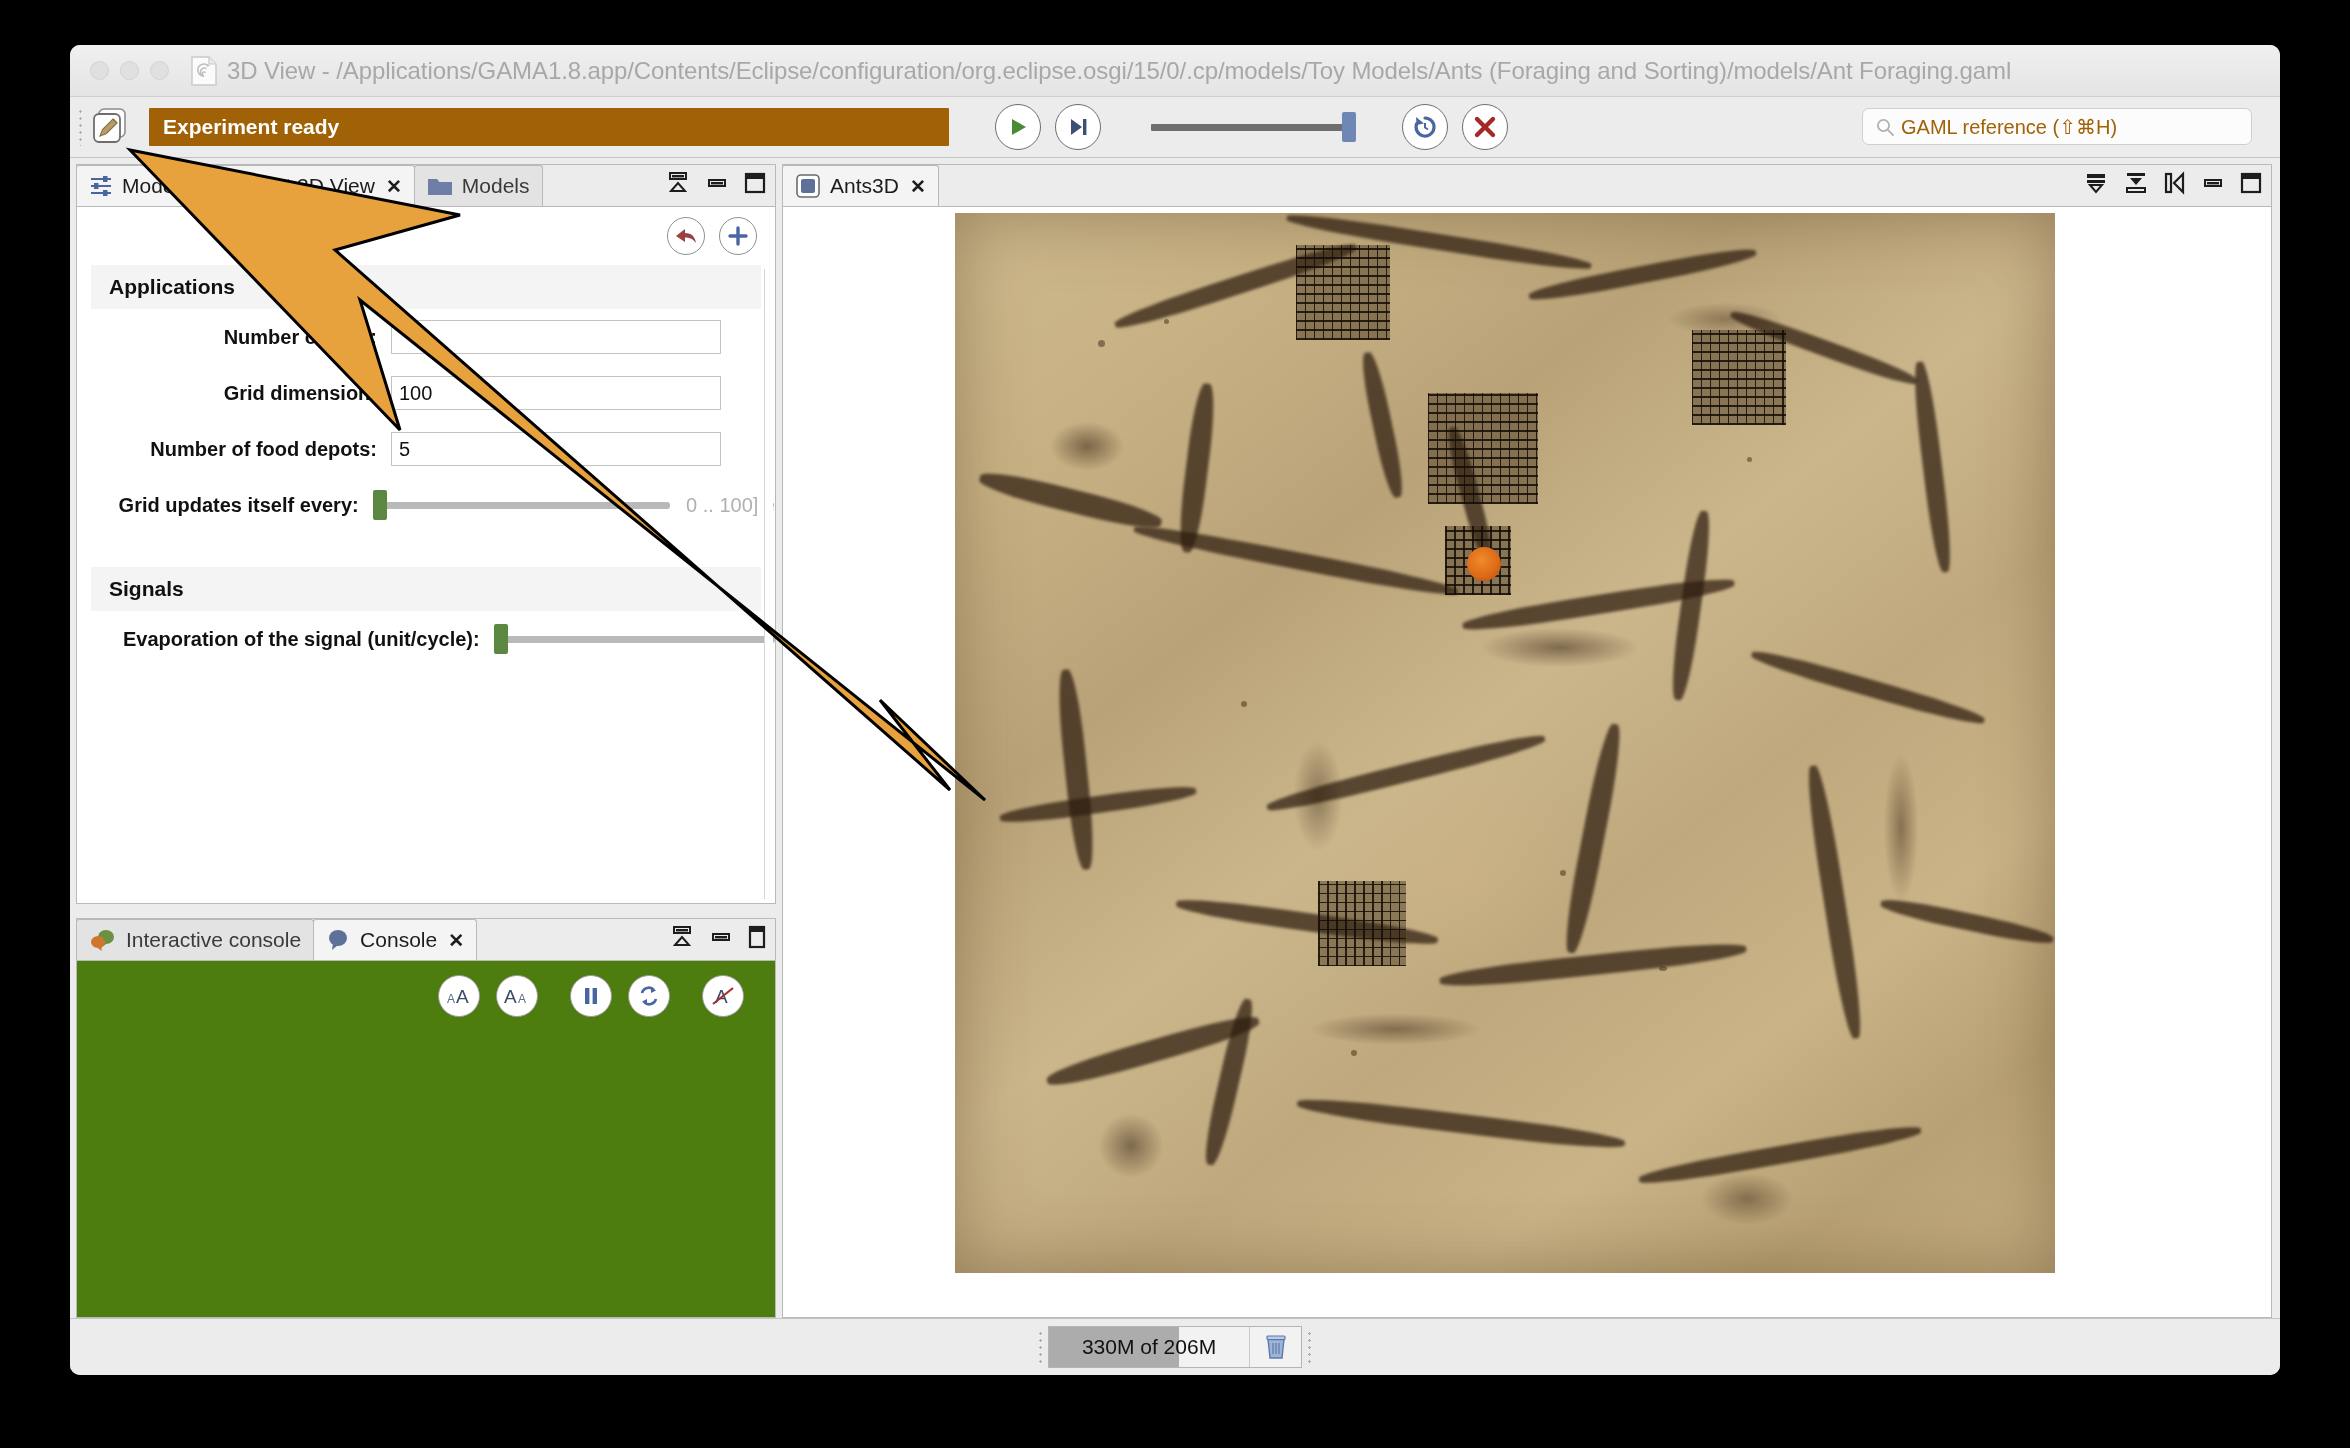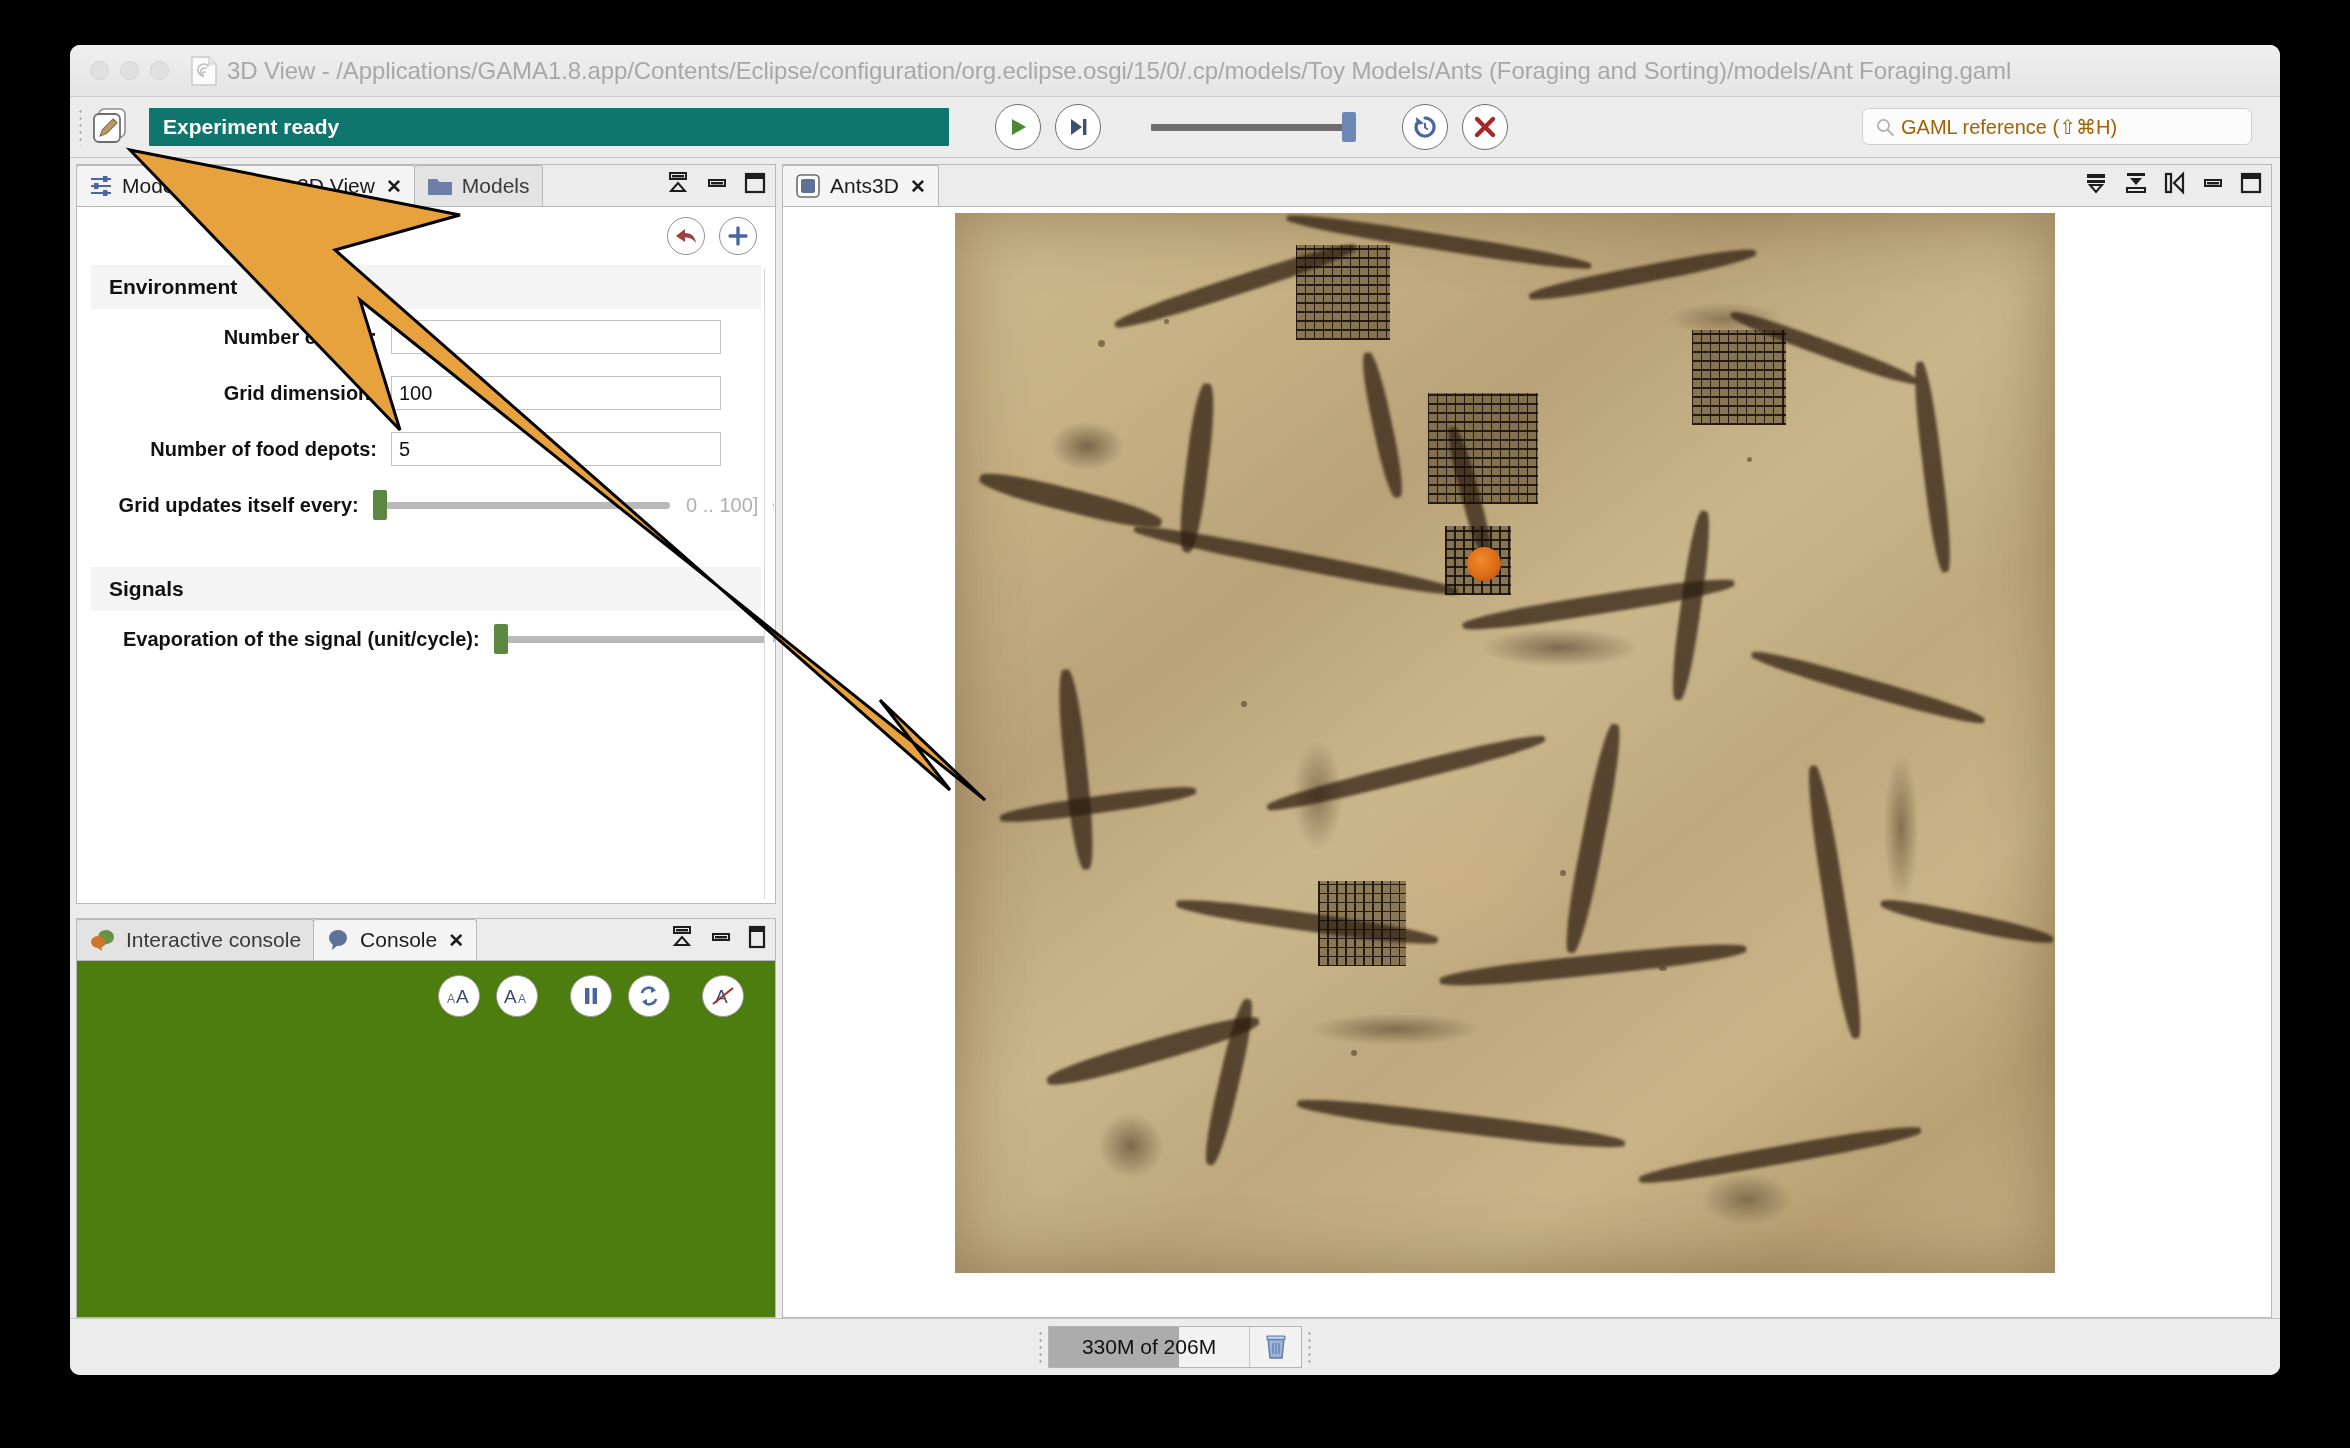--- a/index.html
+++ b/index.html
@@ -61,21 +61,21 @@
     width: 5px; height: 38px; margin-left: 8px;
     background-image: radial-gradient(circle, #b0b0b0 1px, transparent 1.2px);
     background-size: 5px 7px;
   }
   #edit-btn {
     width: 46px; height: 42px; margin-left: 6px; position: relative;
   }
   #status-bar-green {
     margin-left: 14px;
     width: 800px; height: 38px;
-    background: #0f766e;
+    background: #a16207;
     display: flex; align-items: center;
     border-radius: 1px;
   }
   #status-bar-green span {
     color: #fff; font-size: 21px; font-weight: bold;
     margin-left: 14px;
   }
   .round-btn {
     width: 46px; height: 46px; border-radius: 50%;
     border: 1.6px solid #6e6e6e;
@@ -468,21 +468,21 @@
           </span>
           <span class="ovalbtn">
             <svg width="22" height="22" viewBox="0 0 22 22">
               <path d="M11 3 V19 M3 11 H19" stroke="#4a66a0" stroke-width="3.4" stroke-linecap="round"></path>
             </svg>
           </span>
         </div>
 
         <div id="params-scroll">
           <div id="sections-host">
-              <div class="section-header">Environment</div>
+              <div class="section-header">Applications</div>
               <div class="field-row">
                 <div class="field-label">Number of ants:</div>
                 <div class="txtinput"></div>
               </div>
               <div class="field-row">
                 <div class="field-label">Grid dimension:</div>
                 <div class="txtinput">100</div>
               </div>
               <div class="field-row">
                 <div class="field-label">Number of food depots:</div>

